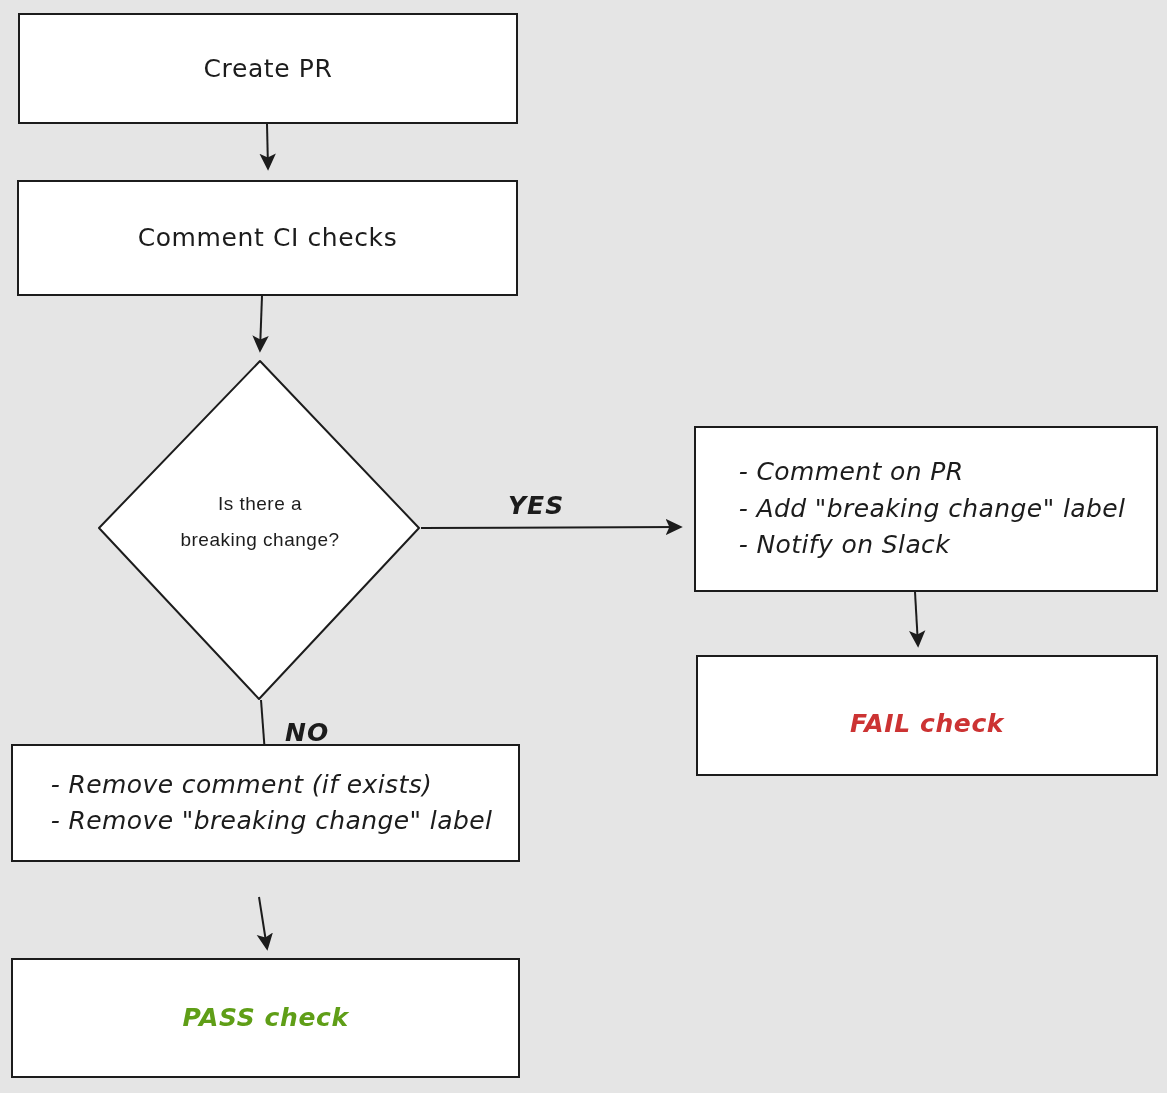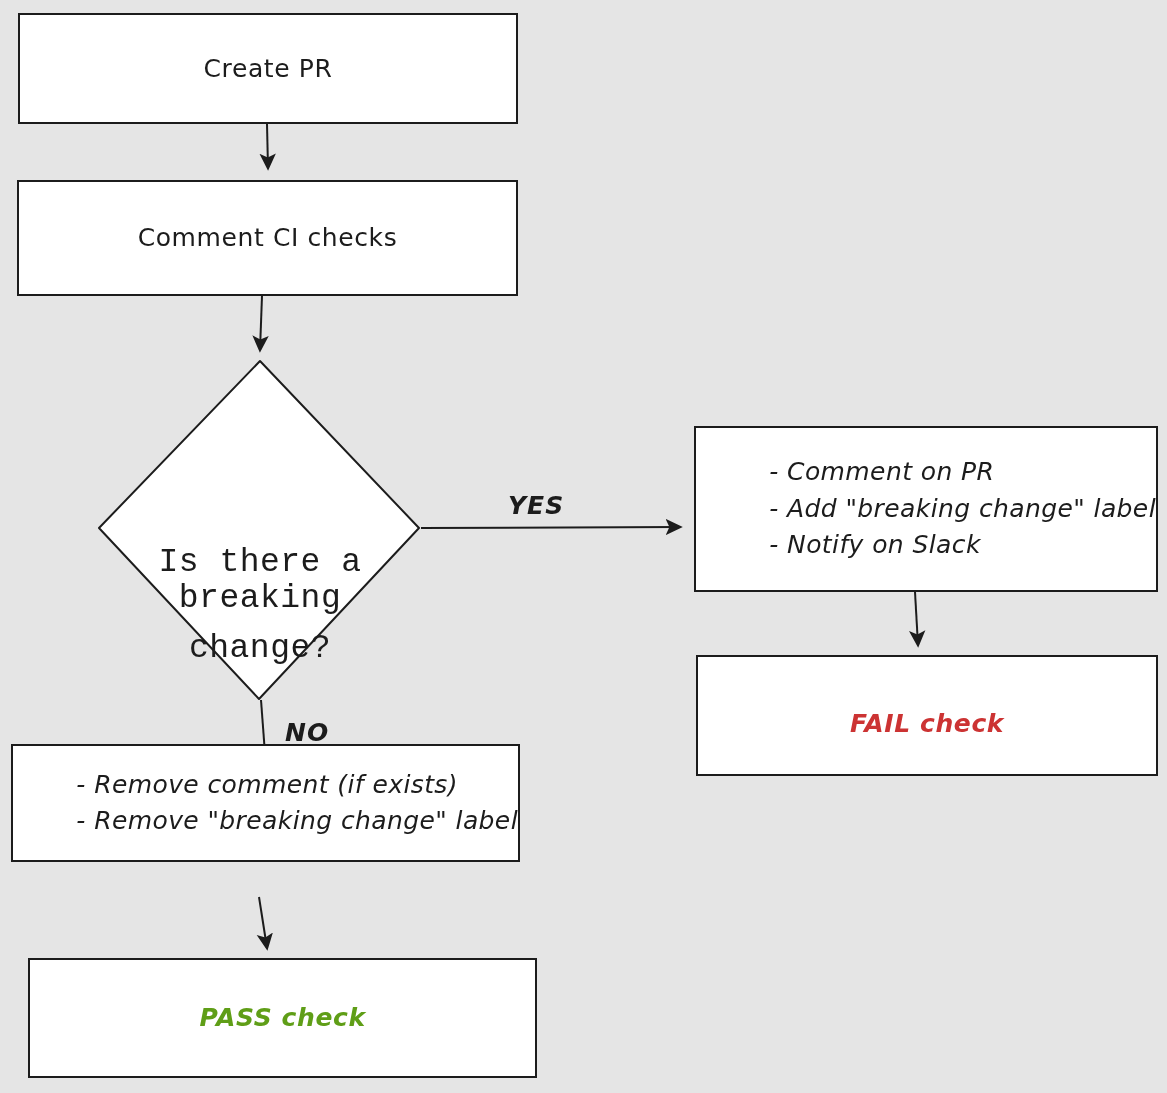--- a/index.html
+++ b/index.html
@@ -31,21 +31,21 @@
     border: 2px solid #1c1c1c;
     background: #ffffff;
     display: flex;
     align-items: center;
     overflow: hidden;
   }
   .node-box.centered {
     justify-content: center;
   }
   .node-box.listed {
-    justify-content: flex-end;
+    justify-content: center;
     padding-left: 12px;
   }
   .node-label {
     font-family: "DejaVu Sans", sans-serif;
     font-size: 25px;
     font-weight: 400;
     letter-spacing: 0.6px;
     color: #1c1c1c;
     white-space: nowrap;
     line-height: 1.5;
@@ -65,26 +65,25 @@
     font-style: italic;
   }
   .diamond-wrap {
     position: absolute;
     pointer-events: none;
   }
   .diamond-text {
     position: absolute;
     width: 100%;
     text-align: center;
-    font-family: Liberation Mono, monospace;
-    font-size: 33px;
+    font-family: Liberation Sans, sans-serif;
+    font-size: 19px;
     letter-spacing: 0.5px;
     color: #1c1c1c;
     line-height: 1.5;
-    margin-top: 48px;
   }
   .edge-label {
     position: absolute;
     font-family: "DejaVu Sans", sans-serif;
     font-size: 25px;
     font-weight: 600;
     font-style: italic;
     letter-spacing: 1px;
     color: #1c1c1c;
     white-space: nowrap;
@@ -172,17 +171,17 @@
     <span class="node-label status-fail">FAIL check</span>
   </div>
 
   <div class="node-box listed" style="left:11px; top:744px; width:509px; height:118px;">
     <ul class="bullet-list">
       <li>- Remove comment (if exists)</li>
       <li>- Remove "breaking change" label</li>
     </ul>
   </div>
 
-  <div class="node-box centered" style="left:28px; top:958px; width:509px; height:120px;">
+  <div class="node-box centered" style="left:11px; top:958px; width:509px; height:120px;">
     <span class="node-label status-pass">PASS check</span>
   </div>
 
 </div>
 
 </body></html>

